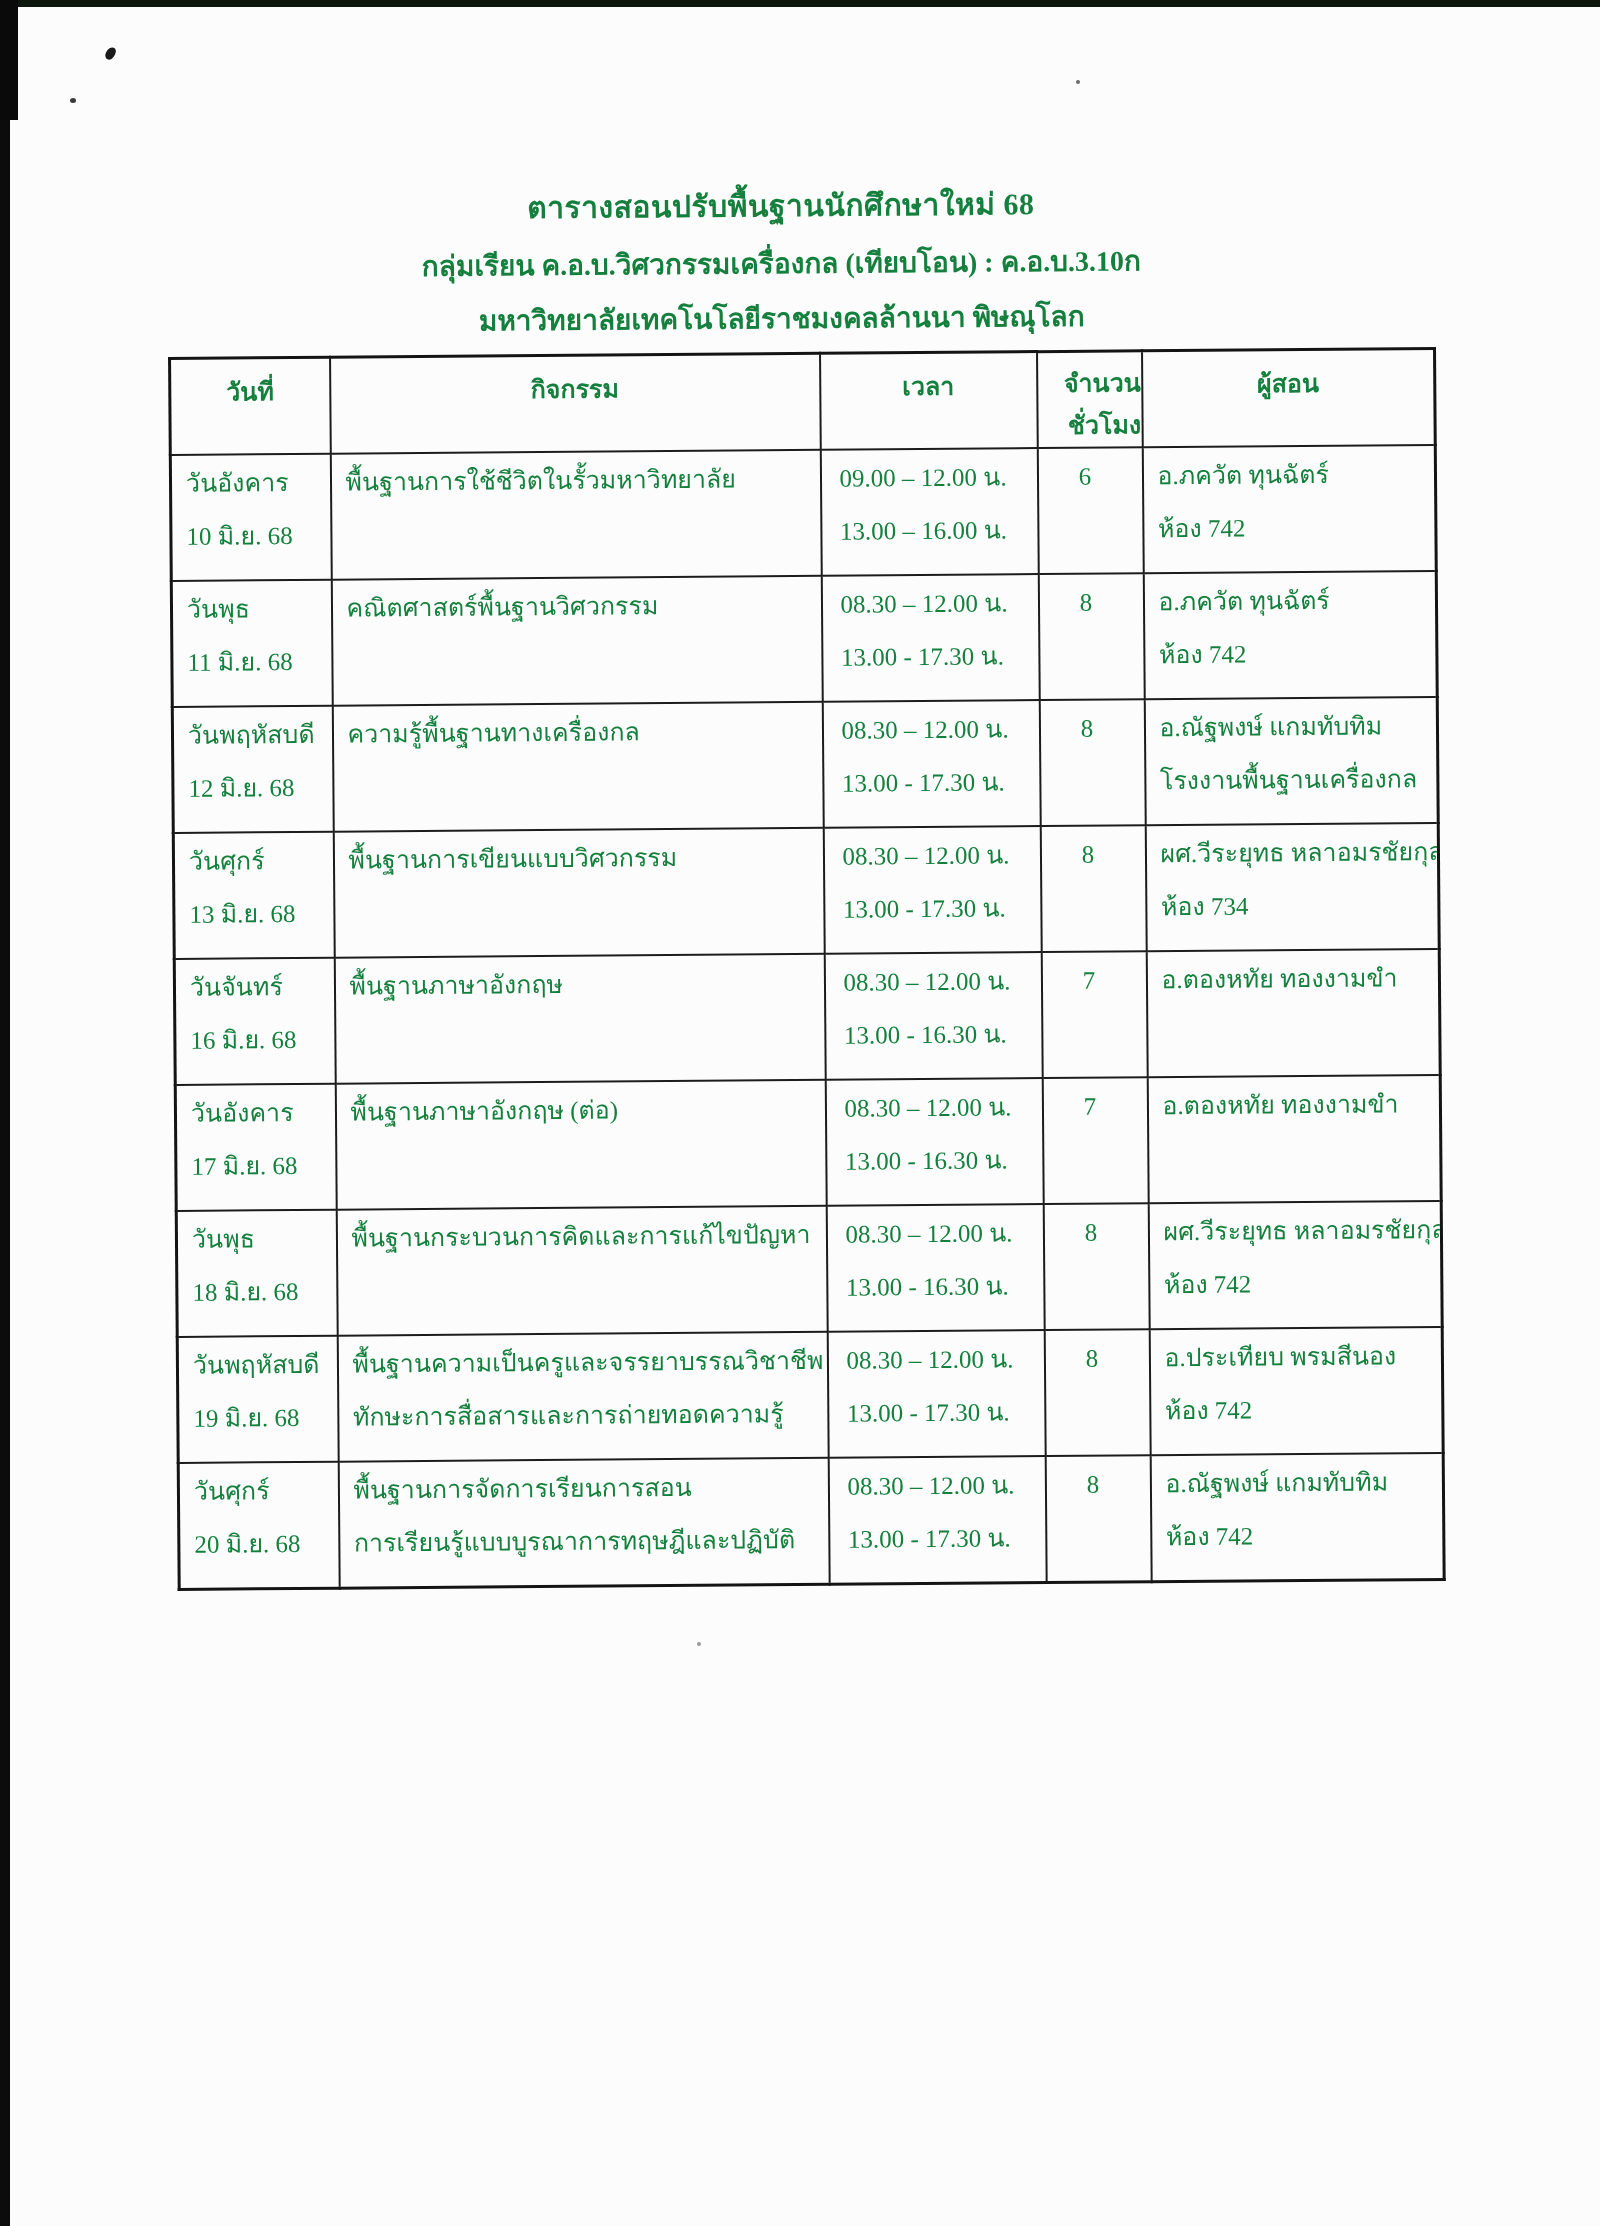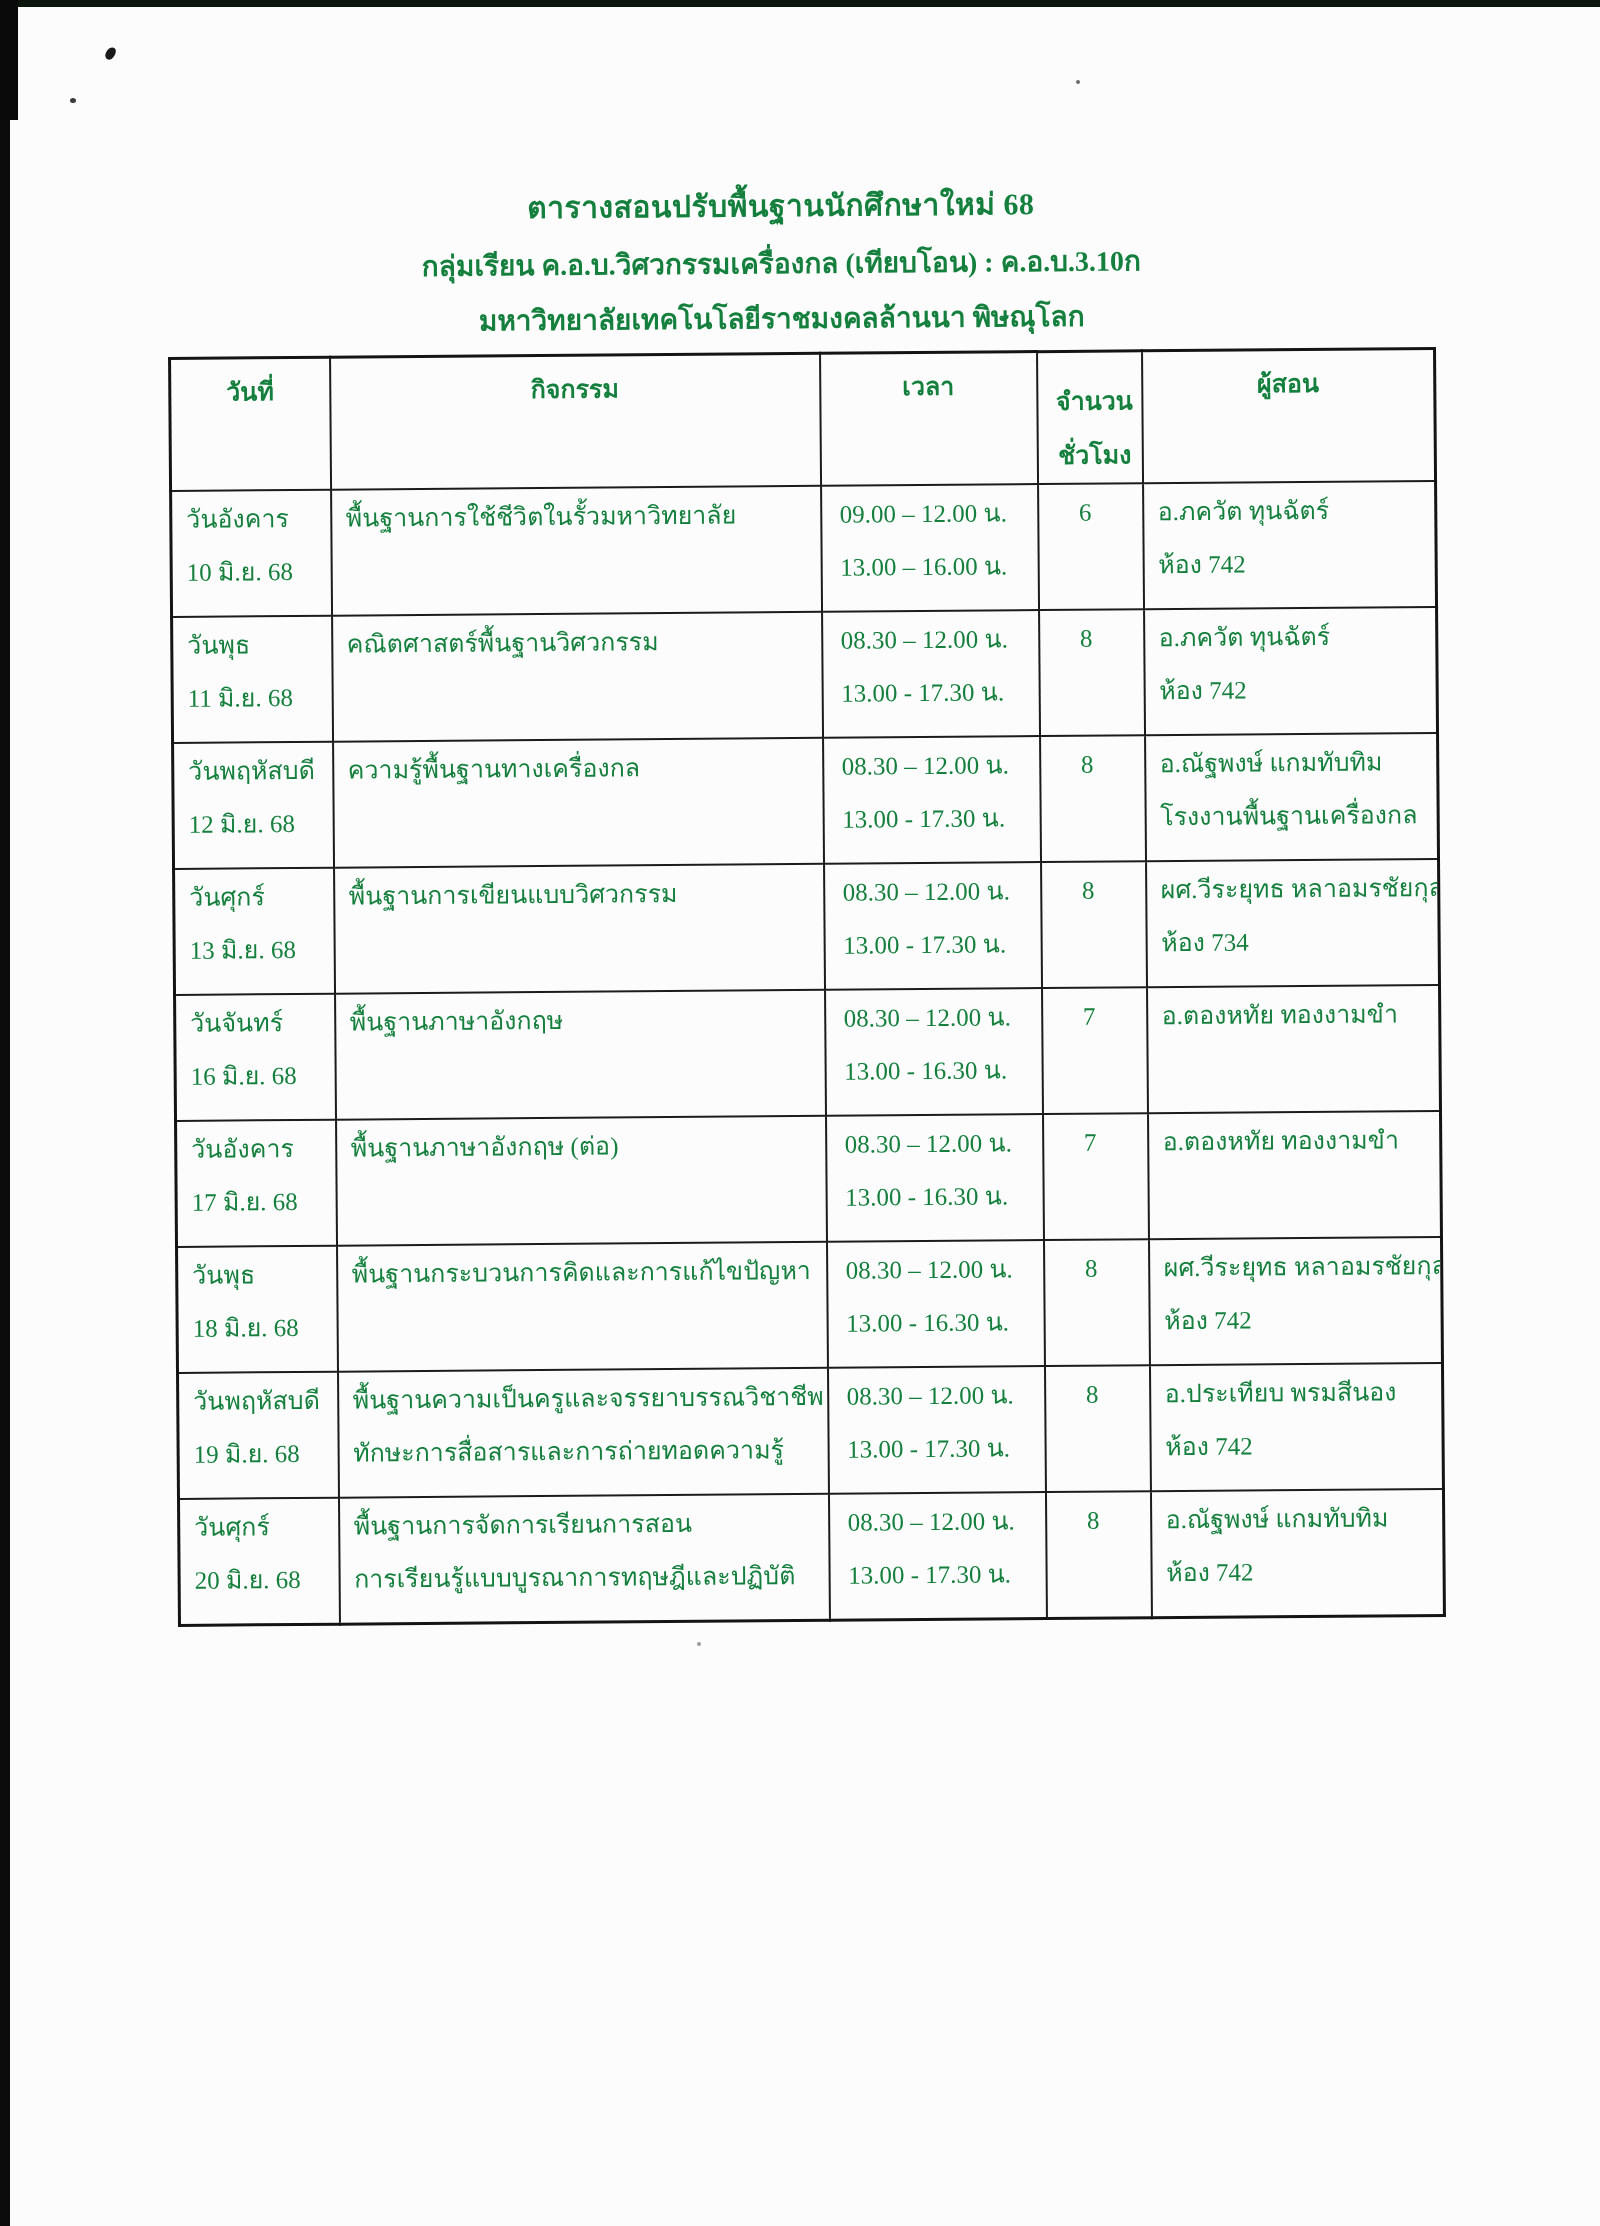--- a/index.html
+++ b/index.html
@@ -39,21 +39,21 @@
   }
   .schedule th, .schedule td {
     border:2px solid #1c1c1c;
     vertical-align:top;
     font-size:25px;
     overflow:hidden;
   }
   .schedule thead tr { height:88px; }
   .schedule tbody tr { height:106px; }
   .schedule th { font-weight:bold; text-align:center; padding-top:12px; }
-  .schedule th.h-hours { text-align:center; padding-left:10px; white-space:pre-line; line-height:54px; padding-top:22px; }
+  .schedule th.h-hours { text-align:right; padding-left:10px; white-space:pre-line; line-height:42px; padding-top:10px; }
   .schedule td { padding:12px 10px 6px 14px; }
   .line { min-height:32px; line-height:32px; margin-bottom:21px; white-space:nowrap; }
   td.c-time { padding-left:18px; }
   td.c-hours { text-align:center; padding-left:0; padding-top:14px; }
 </style>
 </head>
 <body>
 
 <div class="page">
 

